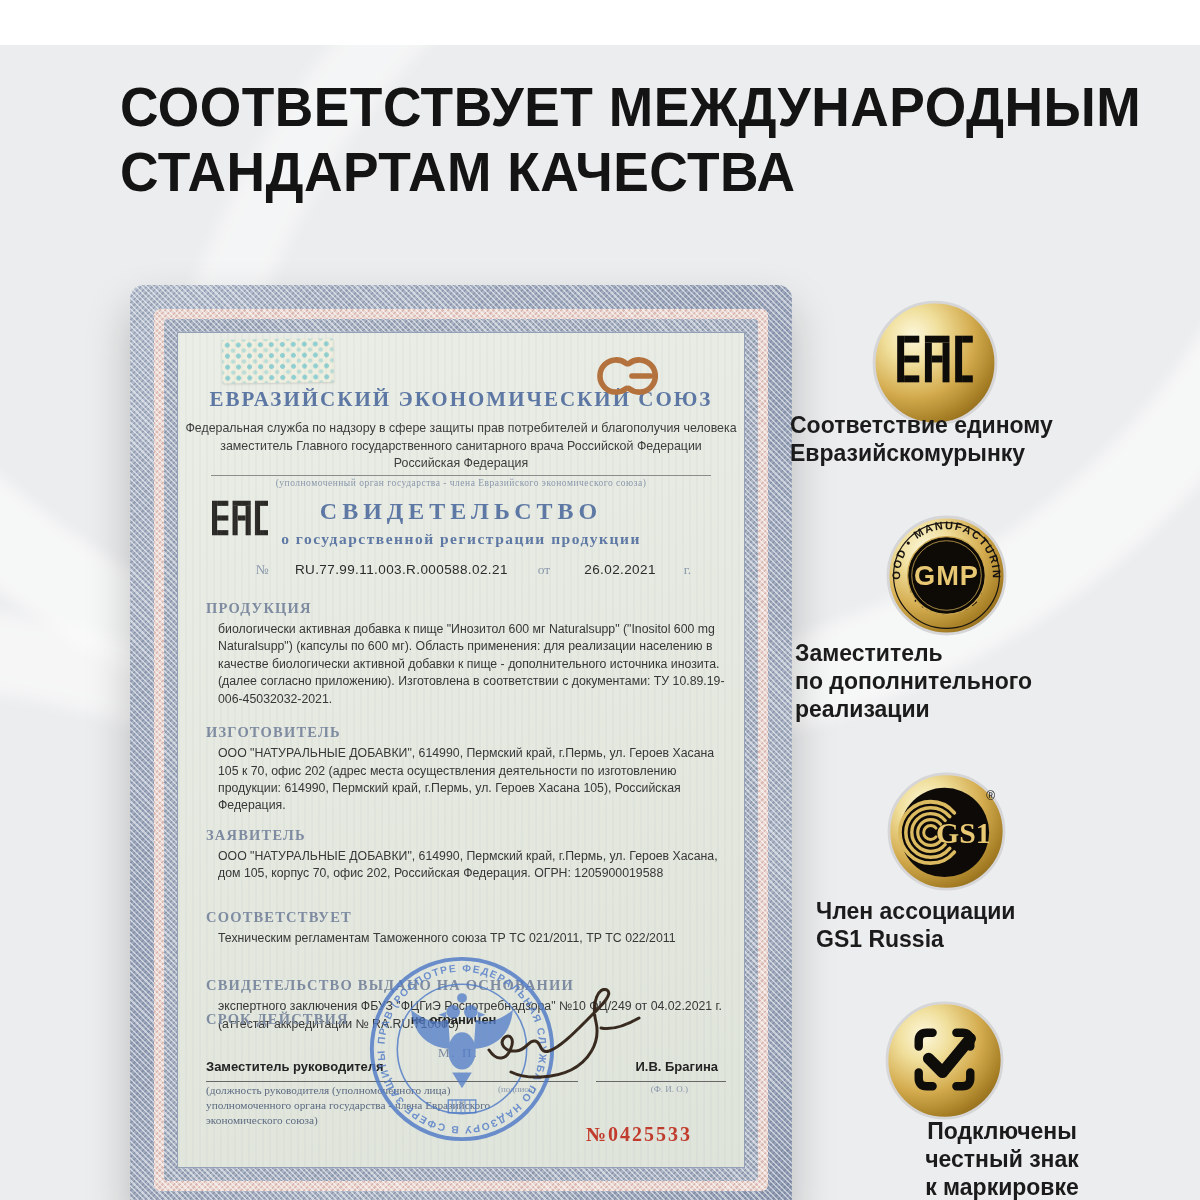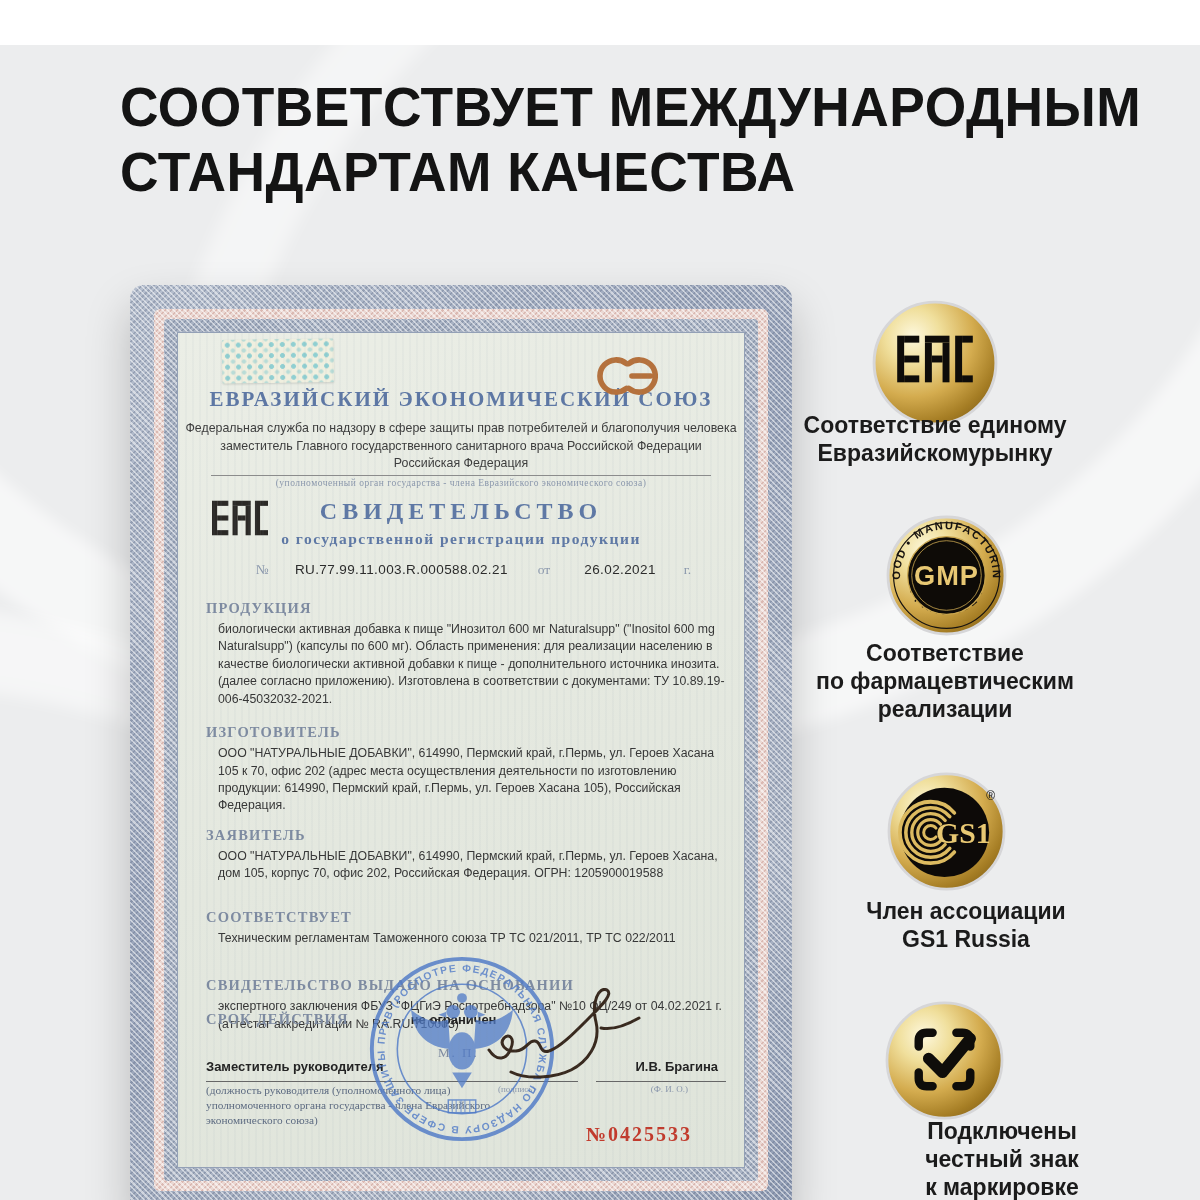--- a/index.html
+++ b/index.html
@@ -92,21 +92,21 @@
   .pos-note{position:absolute;left:0;top:26px;width:302px;font-family:"Liberation Serif","DejaVu Serif",serif;
             font-size:11.3px;line-height:1.34;color:#5c6a80;}
   .serial{position:absolute;right:52px;top:790px;font-family:"Liberation Serif","DejaVu Serif",serif;
           font-weight:bold;font-size:20px;letter-spacing:2px;color:#c23a2c;}
   .stamp{position:absolute;left:186px;top:618px;pointer-events:none;}
   .signature{position:absolute;left:305px;top:655px;pointer-events:none;}
 
   
   .badge{position:absolute;}
   .cap{position:absolute;font-weight:bold;font-size:23px;line-height:1.22;color:#1b1b1b;}
-  .cap-c{text-align:center;}
+  .cap-c{text-align:left;}
   .cap1{left:790px;top:366px;width:290px;}
   .cap2{left:795px;top:594px;width:300px;}
   .cap3{left:816px;top:852px;width:300px;}
   .cap4{left:877px;top:1072px;width:250px;text-align:center;}
 </style>
 </head>
 <body>
 
 <div class="canvas">
   <div class="swoosh sw1"></div>
@@ -302,22 +302,22 @@
       </text>
       <text font-size="11" font-weight="bold" fill="#171310" letter-spacing="2" text-anchor="middle" font-family="Liberation Sans, sans-serif">
         <textPath href="#gmpBot" startOffset="50%">• PRACTICE •</textPath>
       </text>
       <circle cx="60" cy="60" r="38.5" fill="#0e0b07" stroke="#caa64e" stroke-width="1.2"></circle>
       <circle cx="60" cy="60" r="34.5" fill="none" stroke="#caa64e" stroke-width=".8"></circle>
       <text x="60" y="69" text-anchor="middle" font-size="27" font-weight="bold" fill="#e8c873" letter-spacing="1" font-family="Liberation Sans, sans-serif">GMP</text>
     </svg>
   </span>
   <div class="cap cap-c cap2">
-    <div>Соответствие</div>
-    <div>по фармацевтическим</div>
+    <div>Заместитель</div>
+    <div>по дополнительного</div>
     <div>реализации</div>
   </div>
 
   <span class="badge" style="left:887px;top:727px;">
     <svg width="119" height="119" viewBox="0 0 120 120">
       <circle cx="60" cy="60" r="58" fill="url(#gold)" stroke="#d6d6d8" stroke-width="2.8"></circle>
       <circle cx="58" cy="61" r="45" fill="#0d0a08"></circle>
       <g fill="none" stroke="#dcba60" stroke-linecap="round">
         <circle cx="44" cy="61" r="7" stroke-width="3" pathLength="100" stroke-dasharray="78 22" stroke-dashoffset="-11"></circle>
         <circle cx="44" cy="61" r="13" stroke-width="3.2" pathLength="100" stroke-dasharray="78 22" stroke-dashoffset="-11"></circle>

